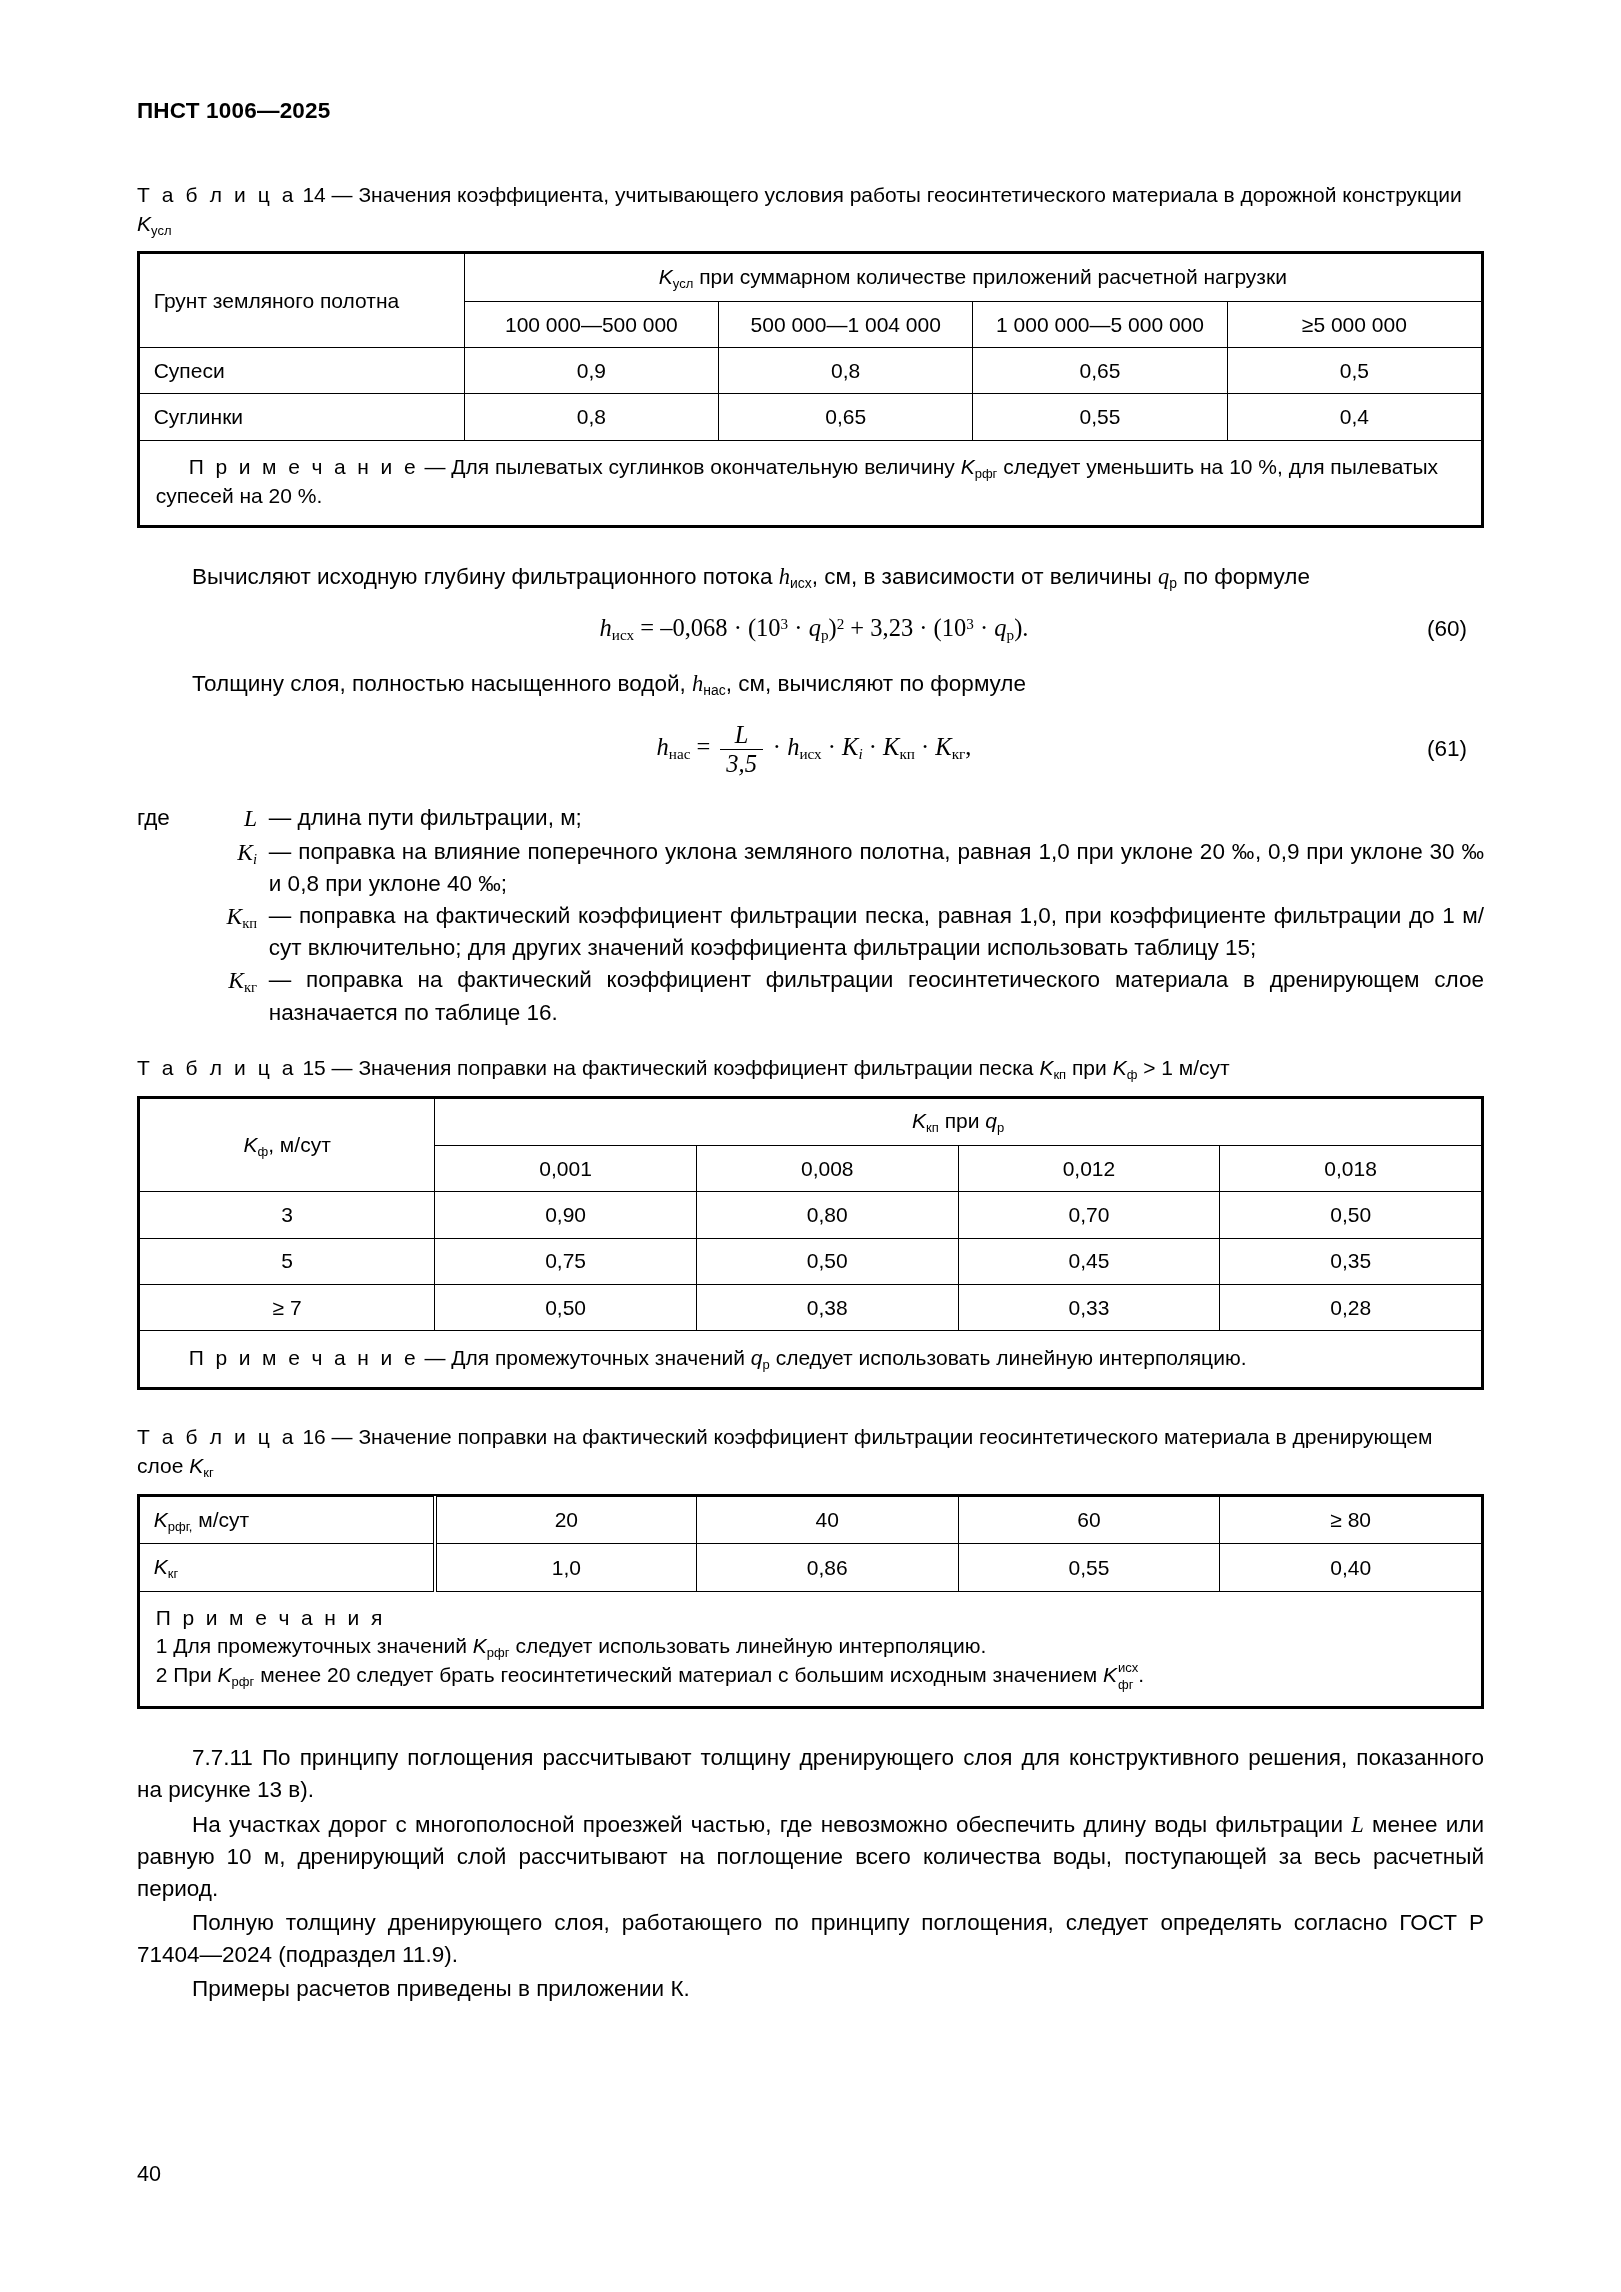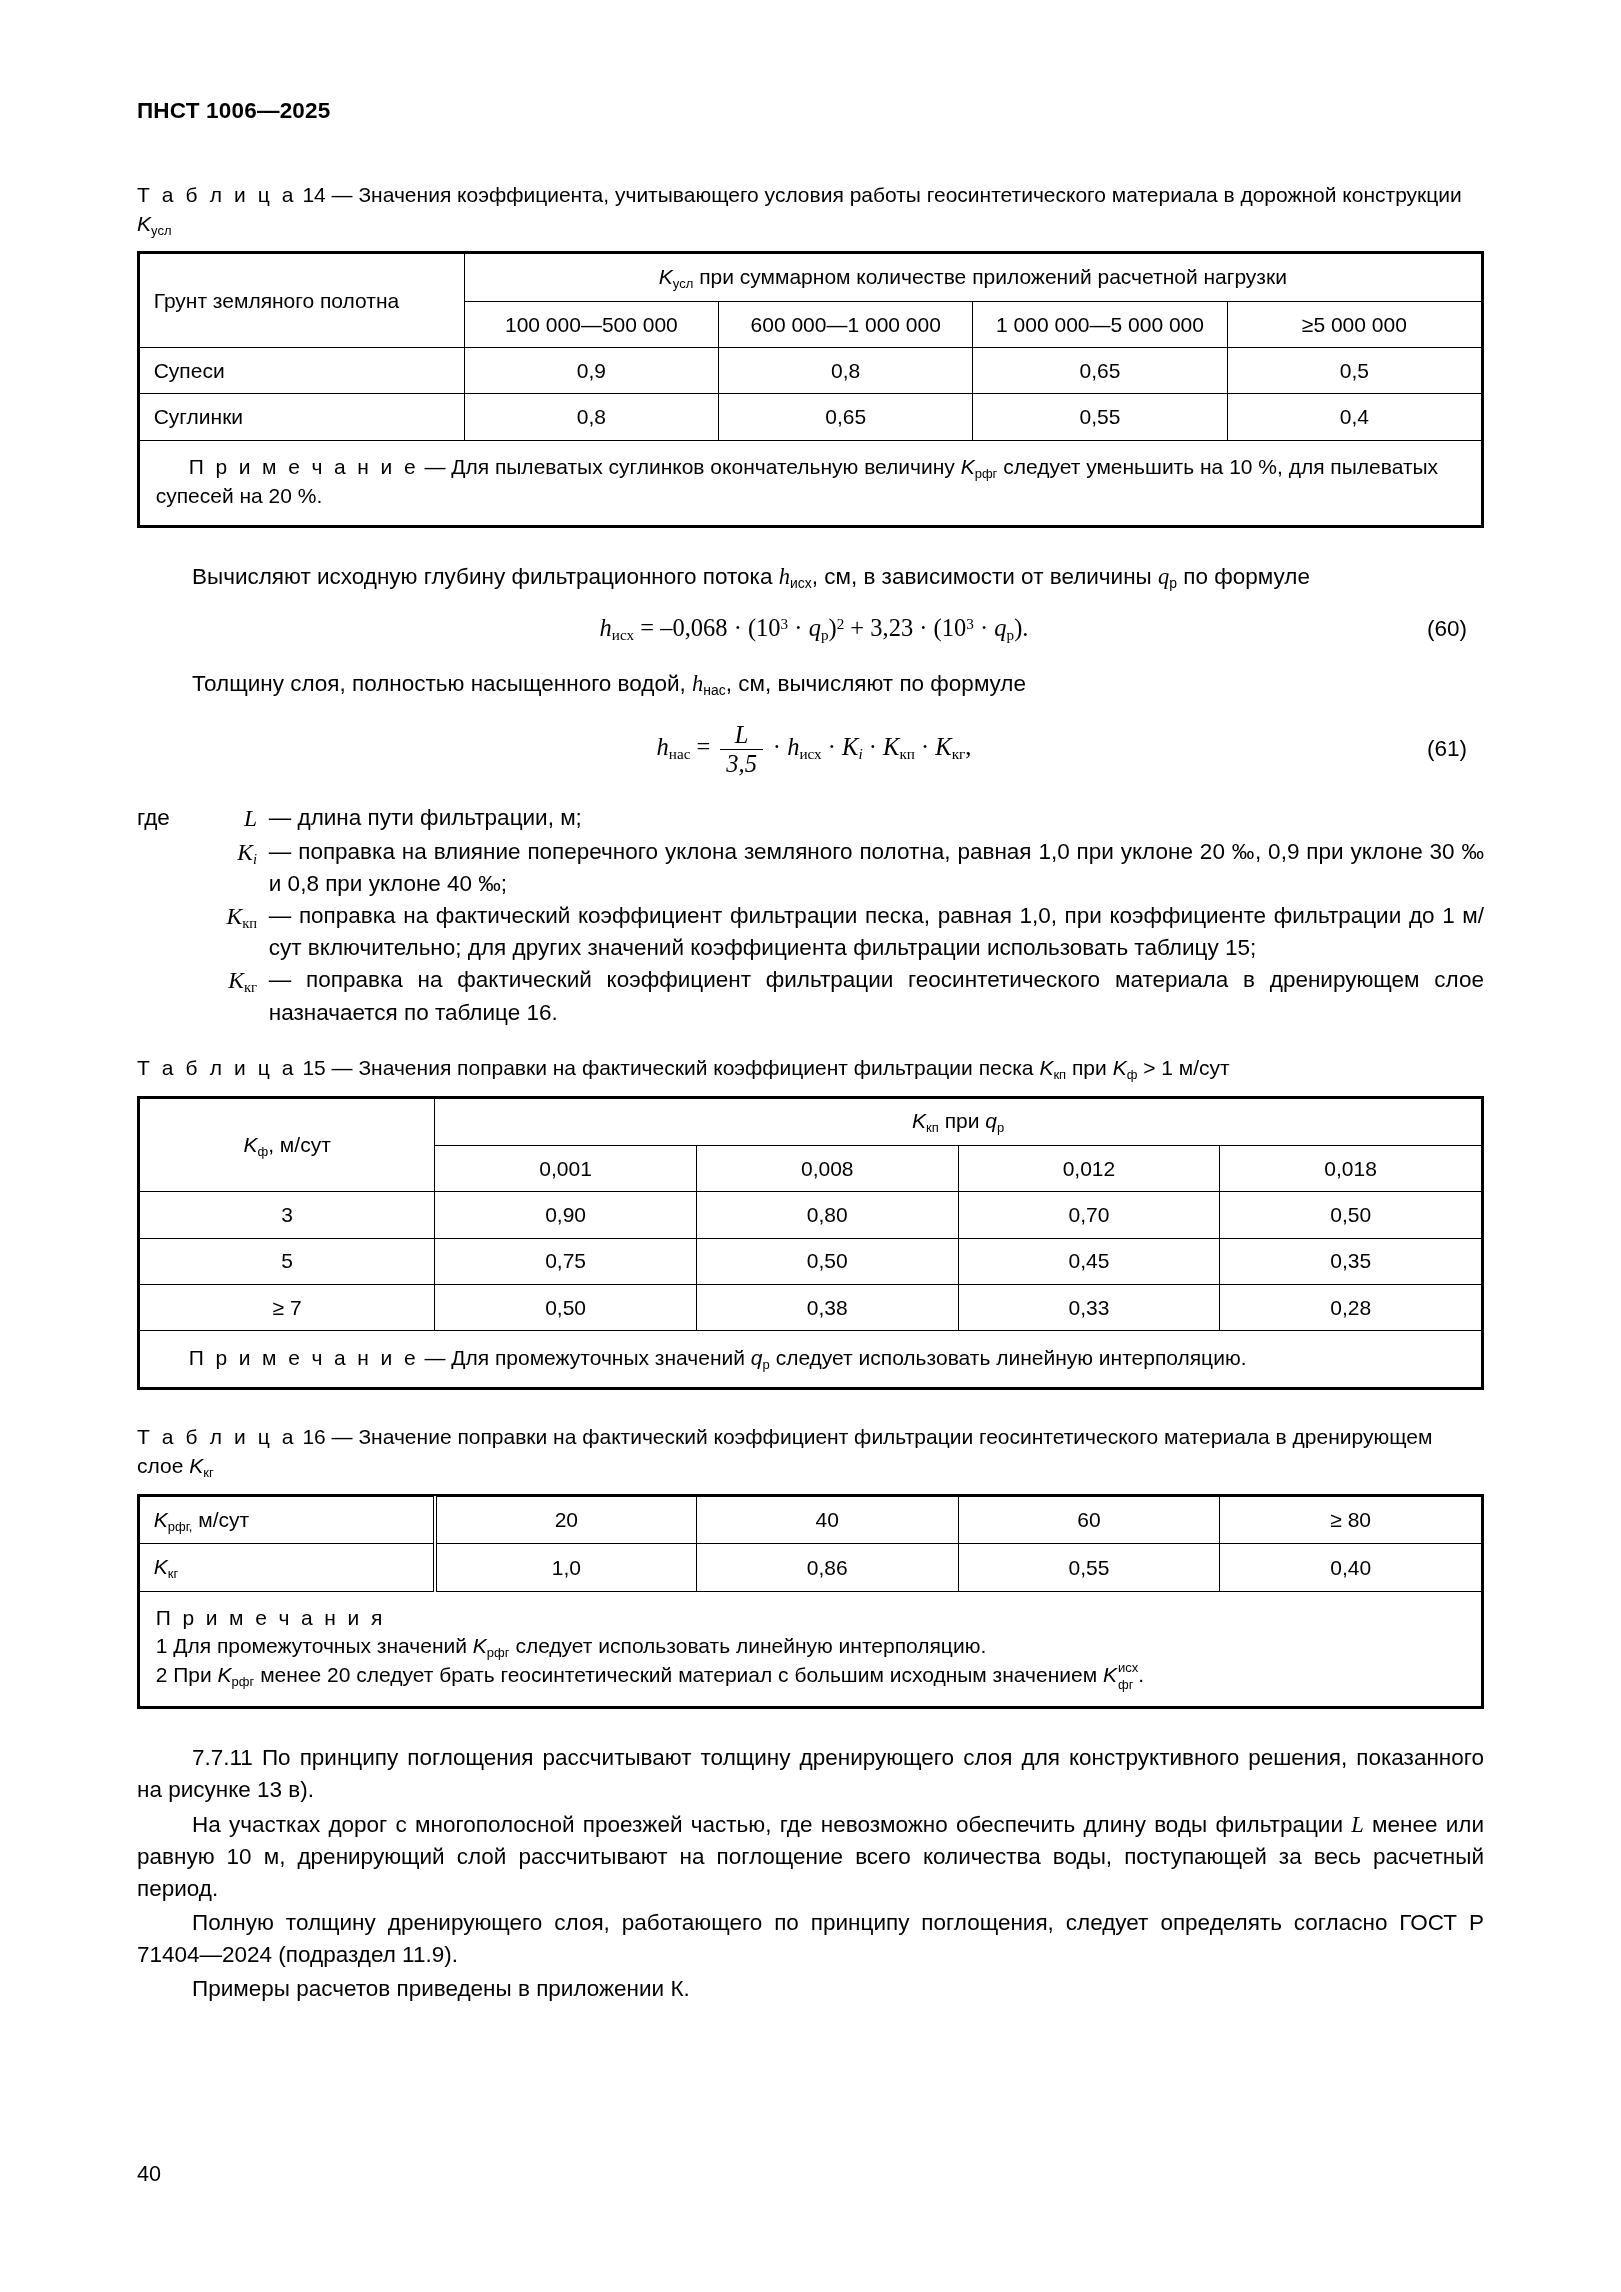--- a/index.html
+++ b/index.html
@@ -183,21 +183,21 @@
       <tbody>
         <tr>
           <td rowspan="2" class="left">Грунт земляного полотна</td>
           <td colspan="4">
             <i>K</i><sub>усл</sub>
             <span>при суммарном количестве приложений расчетной нагрузки</span>
           </td>
         </tr>
         <tr>
           <td>100 000—500 000</td>
-          <td>600 000—1 000 000</td>
+          <td>500 000—1 004 000</td>
           <td>1 000 000—5 000 000</td>
           <td>≥5 000 000</td>
         </tr>
         <tr>
           <td class="left">Супеси</td>
           <td>0,9</td>
           <td>0,8</td>
           <td>0,65</td>
           <td>0,5</td>
         </tr>

